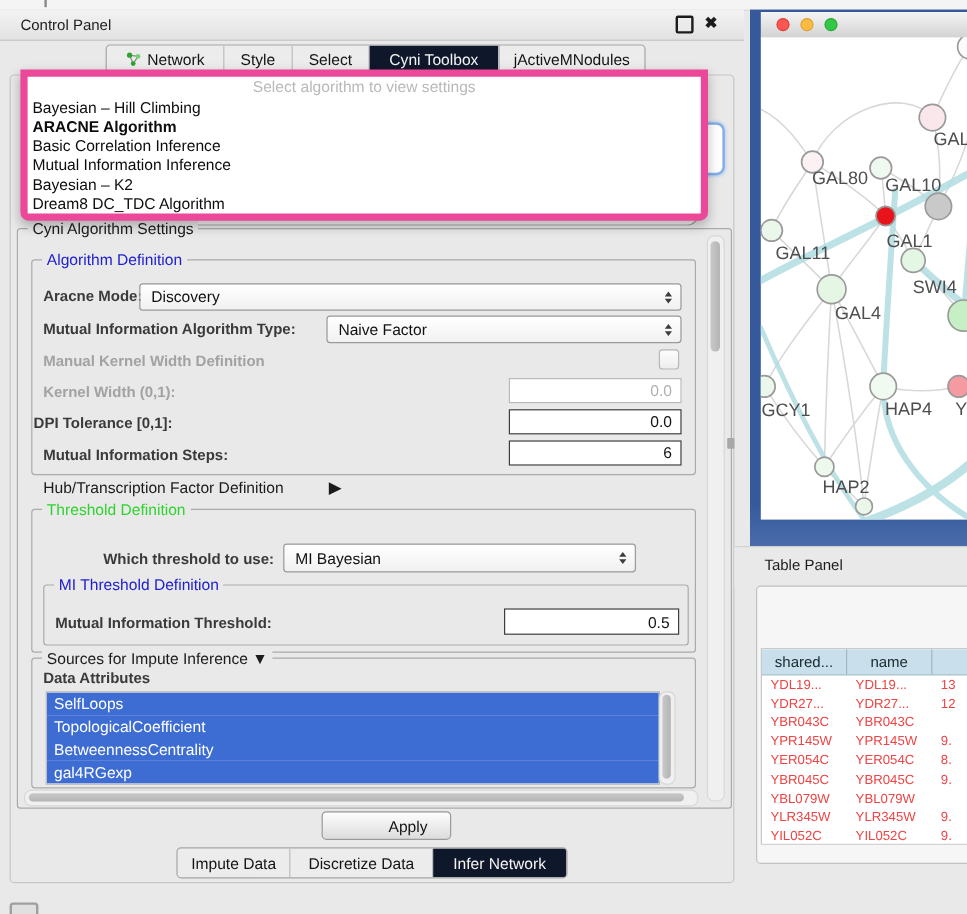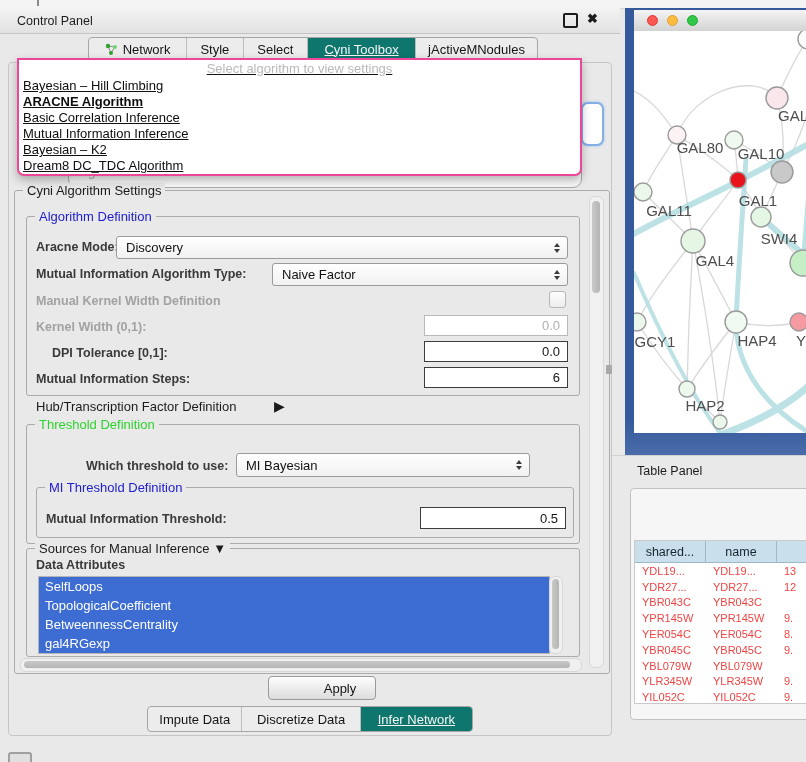--- a/index.html
+++ b/index.html
@@ -13,21 +13,21 @@
   .cp-title{left:0;top:8px;width:620px;height:25px;background:linear-gradient(#f3f3f3,#e2e2e2);
             border-bottom:1px solid #c4c4c4;}
   .cp-title-text{left:17px;top:14px;font-size:12.5px;color:#1c1c1c;}
   .float-btn{left:563px;top:13px;width:11px;height:11px;border:2px solid #1c1c1c;border-radius:2px;background:transparent;}
   .close-btn{left:587px;top:11px;font-size:13px;font-weight:bold;color:#1c1c1c;}
   
   .tabbar{display:flex;border:1px solid #a6a6a6;border-radius:4px;background:#ececec;overflow:hidden;}
   .tab{display:flex;align-items:center;justify-content:center;gap:5px;font-size:13px;color:#141414;
        border-right:1px solid #bdbdbd;white-space:nowrap;}
   .tab:last-child{border-right:none;}
-  .tab.sel{background:#0f766e;color:#f5f5f5;text-decoration:underline;}
+  .tab.sel{background:#0f172a;color:#f5f5f5;}
   .top-tabs{left:88px;top:37px;width:448px;height:22px;}
   .bot-tabs{left:147px;top:706px;width:324px;height:24px;}
   
   .cp-body{left:8px;top:62px;width:602px;height:672px;border:1px solid #c6c6c6;border-radius:4px;background:#e9e9e9;}
   .ghost-combo{left:68px;top:158px;width:512px;height:28px;border:1px solid #a9a9a9;border-radius:9px;background:#f7f7f7;}
   .ghost-text{left:88px;top:164px;font-size:13px;color:#ababab;}
   
   .fs{border:1px solid #ababab;border-radius:3px;}
   .fs-lg{position:absolute;top:-8px;left:8px;background:#e9e9e9;padding:0 4px;font-size:13px;color:#1b1b1b;white-space:nowrap;}
   .fs-lg.blue{color:#2020d0;}
@@ -50,22 +50,22 @@
   .sb-thumb{position:absolute;background:linear-gradient(90deg,#c9c9c9,#b4b4b4);border-radius:5px;}
   .sb-thumb.h{background:linear-gradient(#c9c9c9,#b4b4b4);}
   
   .attr-list{left:38px;top:576px;width:510px;height:76px;background:#fff;border:1px solid #b5b5b5;overflow:hidden;}
   .attr-item{height:19px;line-height:19px;font-size:13px;padding-left:6px;color:#111;}
   .attr-item.sel{background:#3d6cd2;color:#fff;}
   
   .btn{display:flex;align-items:center;justify-content:center;font-size:13px;color:#141414;
        background:linear-gradient(#fefefe,#dcdcdc);border:1px solid #9a9a9a;border-radius:4px;padding-left:36px;}
   
-  .dropdown{left:17px;top:58px;width:561px;height:114px;background:#fff;border:2px solid #ec4899;
-            border-radius:0 0 7px 7px;box-shadow:0 4px 10px rgba(0,0,0,.28);z-index:50;text-decoration:underline;}
+  .dropdown{left:17px;top:58px;width:561px;height:114px;background:#fff;border:6px solid #ec4899;
+            border-radius:0 0 7px 7px;box-shadow:0 4px 10px rgba(0,0,0,.28);z-index:50;}
   .dd-head{height:18px;line-height:18px;text-align:center;font-size:13px;color:#b9b9b9;}
   .dd-item{height:16px;line-height:16px;font-size:13px;padding-left:4px;color:#0d0d0d;white-space:nowrap;}
   .dd-item.sel{font-weight:bold;}
   .focus-stub{left:581px;top:102px;width:19px;height:40px;border:2px solid #84aee6;border-radius:7px;
               background:#fff;box-shadow:0 0 3px #9cc0ef;z-index:10;}
   .divider-handle{left:606px;top:365px;width:6px;height:9px;background:#a8a8a8;border-radius:1px;}
   
   .net-window{left:625px;top:8px;width:181px;height:447px;background:linear-gradient(#35599a 92%,#4a6cab);overflow:hidden;z-index:5;}
   .nw-titlebar{position:absolute;left:9px;top:2px;width:172px;height:21px;
                background:linear-gradient(#f4f4f4,#d3d3d3);border-bottom:1px solid #adadad;}
@@ -163,21 +163,21 @@
     <span>Naive Factor</span>
     <span class="arrs">
         <span class="arr-up"></span>
         <span class="arr-dn"></span>
       </span>
   </div>
   <div class="abs lbl dis" style="left:36px;top:294px;">Manual Kernel Width Definition</div>
   <div class="abs checkbox" style="left:549px;top:291px;"></div>
   <div class="abs lbl dis" style="left:36px;top:320px;">Kernel Width (0,1):</div>
   <div class="abs tf dis" style="left:424px;top:315px;width:144px;height:21px;">0.0</div>
-  <div class="abs lbl" style="left:52px;top:346px;">DPI Tolerance [0,1]:</div>
+  <div class="abs lbl" style="left:28px;top:346px;">DPI Tolerance [0,1]:</div>
   <div class="abs tf strong" style="left:424px;top:341px;width:144px;height:21px;">0.0</div>
   <div class="abs lbl" style="left:36px;top:372px;">Mutual Information Steps:</div>
   <div class="abs tf strong" style="left:424px;top:367px;width:144px;height:21px;">6</div>
 
   <div class="abs plain" style="left:36px;top:399px;">Hub/Transcription Factor Definition</div>
   <div class="abs plain" style="left:274px;top:398px;font-size:14px;">▶</div>
 
   <div class="abs fs" style="left:26px;top:424px;width:552px;height:118px;">
     <span class="fs-lg green">Threshold Definition</span>
   </div>
@@ -190,21 +190,21 @@
       </span>
   </div>
   <div class="abs fs" style="left:36px;top:487px;width:536px;height:49px;">
     <span class="fs-lg blue">MI Threshold Definition</span>
   </div>
   <div class="abs lbl" style="left:46px;top:512px;">Mutual Information Threshold:</div>
   <div class="abs tf strong" style="left:420px;top:507px;width:146px;height:22px;">0.5</div>
 
   <div class="abs fs" style="left:26px;top:548px;width:552px;height:107px;">
     <span class="fs-lg">
-      <span>Sources for Manual Inference</span>
+      <span>Sources for Impute Inference</span>
       <span>▼</span>
     </span>
   </div>
   <div class="abs lbl" style="left:36px;top:558px;">Data Attributes</div>
   <div class="abs attr-list" id="attr-list">
       <div class="attr-item sel">SelfLoops</div>
       <div class="attr-item sel">TopologicalCoefficient</div>
       <div class="attr-item sel">BetweennessCentrality</div>
       <div class="attr-item sel">gal4RGexp</div>
     </div>

